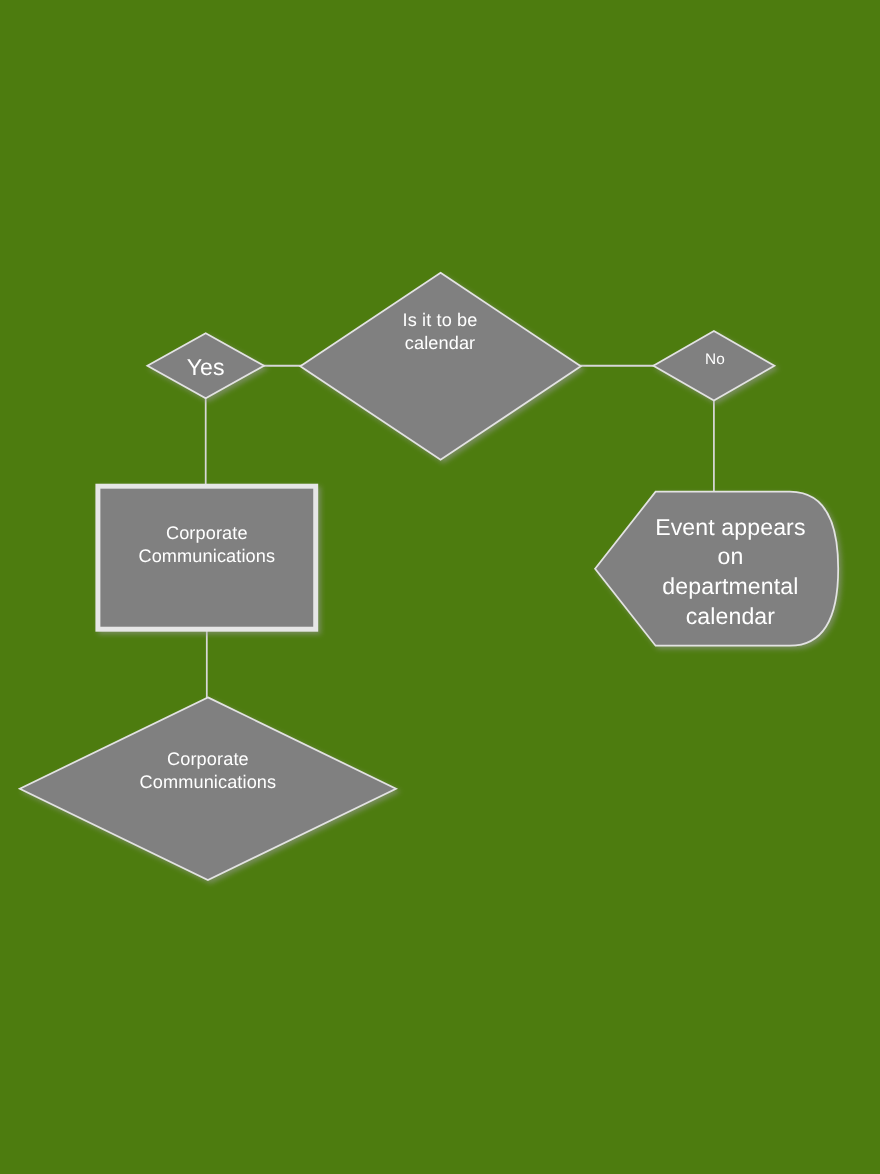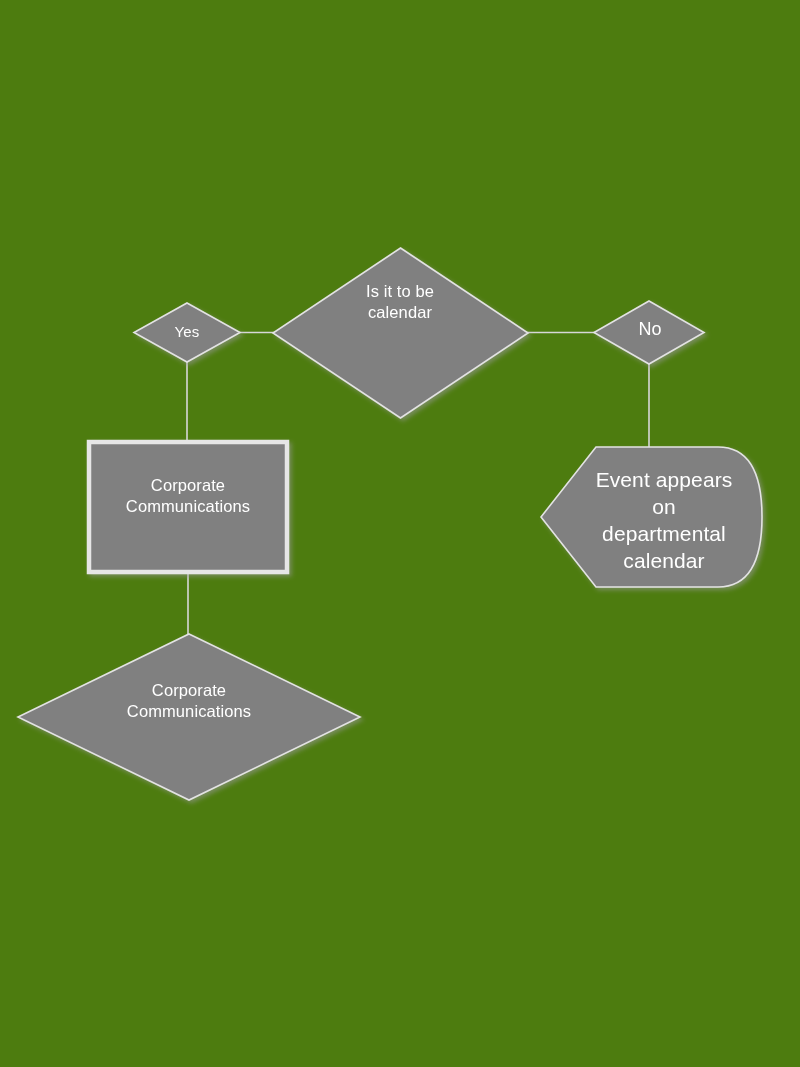--- a/index.html
+++ b/index.html
@@ -37,27 +37,27 @@
   .lbl-decision-central {
     left: 318px;
     top: 281px;
     width: 164px;
     font-size: 16.5px;
   }
   .lbl-yes {
     left: 147px;
     top: 322px;
     width: 80px;
-    font-size: 15px;
+    font-size: 21px;
   }
   .lbl-no {
     left: 610px;
     top: 318px;
     width: 80px;
-    font-size: 18px;
+    font-size: 14px;
   }
   .lbl-send-notification {
     left: 98px;
     top: 475px;
     width: 180px;
     font-size: 16.5px;
   }
   .lbl-event-appears {
     left: 586px;
     top: 467px;

